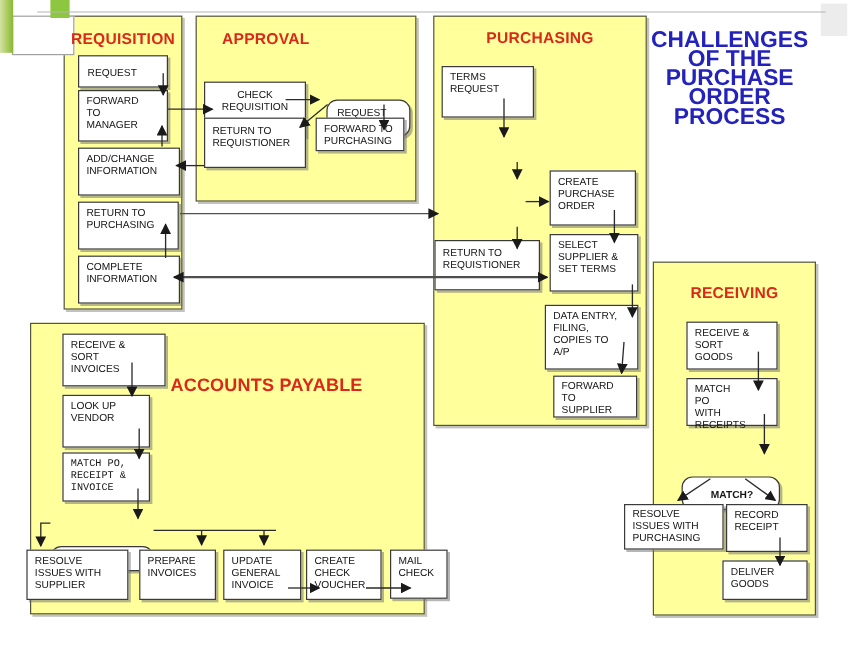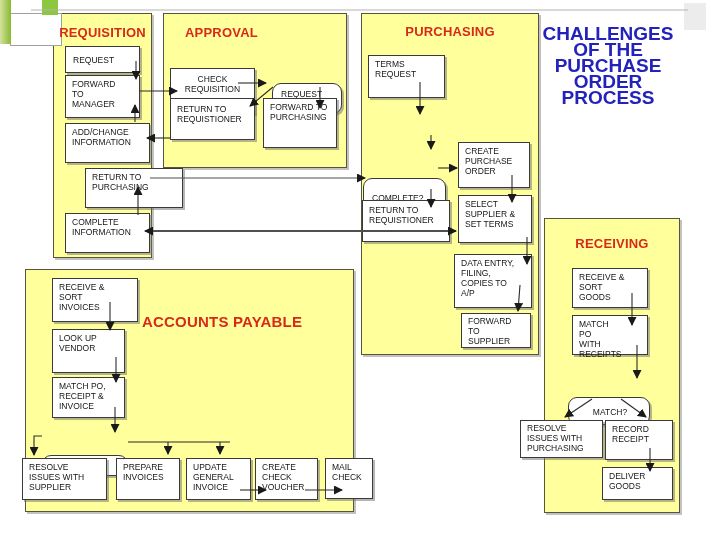--- a/index.html
+++ b/index.html
@@ -17,21 +17,21 @@
   }
   .ctrw{text-align:center;}
   .node{
     position:absolute;background:#ffffff;border:1px solid #3a3a3a;
     box-shadow:2px 2px 0 rgba(110,110,110,.5);
     font-size:8.5px;line-height:10px;color:#151515;
     padding:3px 4px 2px 6px;box-sizing:border-box;z-index:10;
   }
   .rounded{border-radius:9px;margin-top:28px;}
   .vc{display:flex;align-items:center;}
-  .hc{text-align:center;justify-content:center;}
+  .hc{text-align:center;justify-content:center;font-weight:bold;}
   .main-title{
     position:absolute;left:537px;top:26px;width:142px;text-align:center;
     color:#2323bb;font-weight:700;font-size:19px;line-height:16px;z-index:20;
   }
   .connectors{position:absolute;left:0;top:0;z-index:50;pointer-events:none;}
   .decor{position:absolute;}
 </style>
 </head>
 <body>
 
@@ -56,46 +56,45 @@
 
   <div class="main-title">
     <div>CHALLENGES</div>
     <div>OF THE PURCHASE</div>
     <div>ORDER PROCESS</div>
   </div>
 
   <div class="node vc" style="left:65px;top:46px;width:75px;height:27px;padding-left:7px;">REQUEST</div>
   <div class="node" style="left:65px;top:75px;width:75px;height:43px;padding-right:24px;">FORWARD TO MANAGER</div>
   <div class="node" style="left:65px;top:123px;width:85px;height:40px;">ADD/CHANGE INFORMATION</div>
-  <div class="node" style="left:65px;top:168px;width:98px;height:40px;margin-left:20px;">RETURN TO PURCHASING</div>
+  <div class="node" style="left:65px;top:168px;width:84px;height:40px;">RETURN TO PURCHASING</div>
   <div class="node" style="left:65px;top:213px;width:85px;height:40px;">COMPLETE INFORMATION</div>
 
   <div class="node ctrw" style="left:170px;top:48px;width:85px;height:46px;padding:5px 2px 2px 2px;margin-top:20px;">CHECK REQUISITION</div>
   <div class="node rounded vc" style="left:272px;top:55px;width:70px;height:31px;padding-left:8px;">REQUEST OK'D?</div>
   <div class="node" style="left:170px;top:98px;width:85px;height:42px;padding-top:5px;">RETURN TO REQUISTIONER</div>
-  <div class="node" style="left:263px;top:98px;width:74px;height:50px;">FORWARD TO PURCHASING</div>
+  <div class="node" style="left:263px;top:98px;width:74px;height:28px;">FORWARD TO PURCHASING</div>
 
   <div class="node" style="left:368px;top:55px;width:77px;height:43px;padding-right:20px;">TERMS REQUEST</div>
-  <div class="node rounded vc" style="left:363px;top:150px;width:83px;height:38px;padding-left:8px;">COMPLETE?</div>
   <div class="node" style="left:458px;top:142px;width:72px;height:46px;">CREATE PURCHASE ORDER</div>
   <div class="node" style="left:362px;top:200px;width:88px;height:42px;padding-top:4px;">RETURN TO REQUISTIONER</div>
   <div class="node" style="left:458px;top:195px;width:74px;height:48px;">SELECT SUPPLIER &amp; SET TERMS</div>
   <div class="node" style="left:454px;top:254px;width:78px;height:54px;padding-right:16px;">DATA ENTRY, FILING, COPIES TO A/P</div>
   <div class="node" style="left:461px;top:313px;width:70px;height:35px;padding-right:20px;padding-top:2px;">FORWARD TO SUPPLIER</div>
 
   <div class="node" style="left:572px;top:268px;width:76px;height:40px;padding-right:20px;">RECEIVE &amp; SORT GOODS</div>
   <div class="node" style="left:572px;top:315px;width:76px;height:40px;padding-right:40px;">MATCH PO WITH RECEIPTS</div>
   <div class="node rounded vc hc" style="left:568px;top:369px;width:82px;height:28px;">MATCH?</div>
   <div class="node" style="left:520px;top:420px;width:83px;height:38px;padding-right:10px;padding-top:2px;">RESOLVE ISSUES WITH PURCHASING</div>
   <div class="node" style="left:605px;top:420px;width:68px;height:40px;">RECORD RECEIPT</div>
   <div class="node" style="left:602px;top:467px;width:71px;height:33px;padding-right:10px;">DELIVER GOODS</div>
 
   <div class="node" style="left:52px;top:278px;width:86px;height:44px;padding-right:18px;">RECEIVE &amp; SORT INVOICES</div>
   <div class="node" style="left:52px;top:329px;width:73px;height:44px;">LOOK UP VENDOR</div>
-  <div class="node" style="left:52px;top:377px;width:73px;height:41px;">MATCH PO, RECEIPT &amp; INVOICE</div>
+  <div class="node" style="left:52px;top:377px;width:73px;height:41px;font-family:Liberation Mono, monospace;">MATCH PO, RECEIPT &amp; INVOICE</div>
   <div class="node rounded vc hc" style="left:42px;top:427px;width:86px;height:21px;">MATCH?</div>
   <div class="node" style="left:22px;top:458px;width:85px;height:42px;padding-right:10px;">RESOLVE ISSUES WITH SUPPLIER</div>
   <div class="node" style="left:116px;top:458px;width:64px;height:42px;">PREPARE INVOICES</div>
   <div class="node" style="left:186px;top:458px;width:65px;height:42px;">UPDATE GENERAL INVOICE</div>
   <div class="node" style="left:255px;top:458px;width:63px;height:42px;">CREATE CHECK VOUCHER</div>
   <div class="node" style="left:325px;top:458px;width:48px;height:41px;">MAIL CHECK</div>
 
   <svg class="connectors" width="720" height="540" viewBox="0 0 720 540">
     <defs>
       <marker id="ah" viewBox="0 0 9 9" refX="8" refY="4.5" markerWidth="9" markerHeight="9" markerUnits="userSpaceOnUse" orient="auto-start-reverse">

